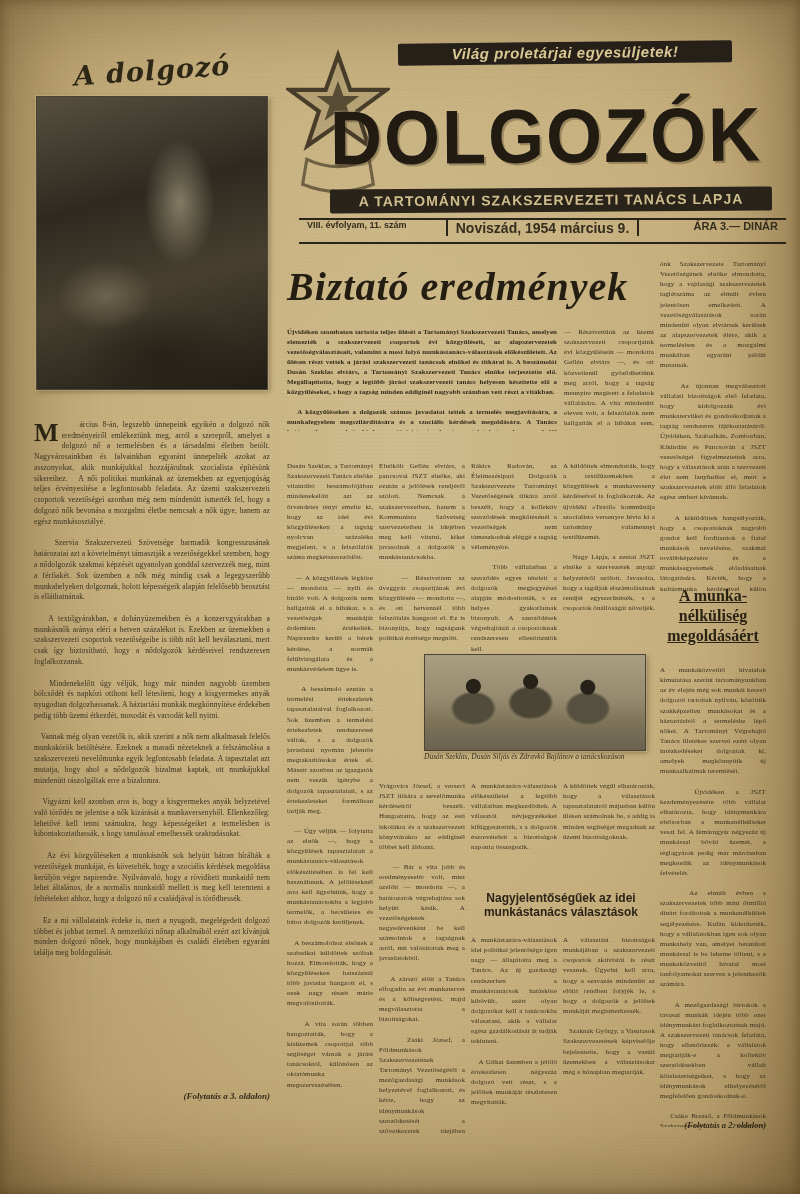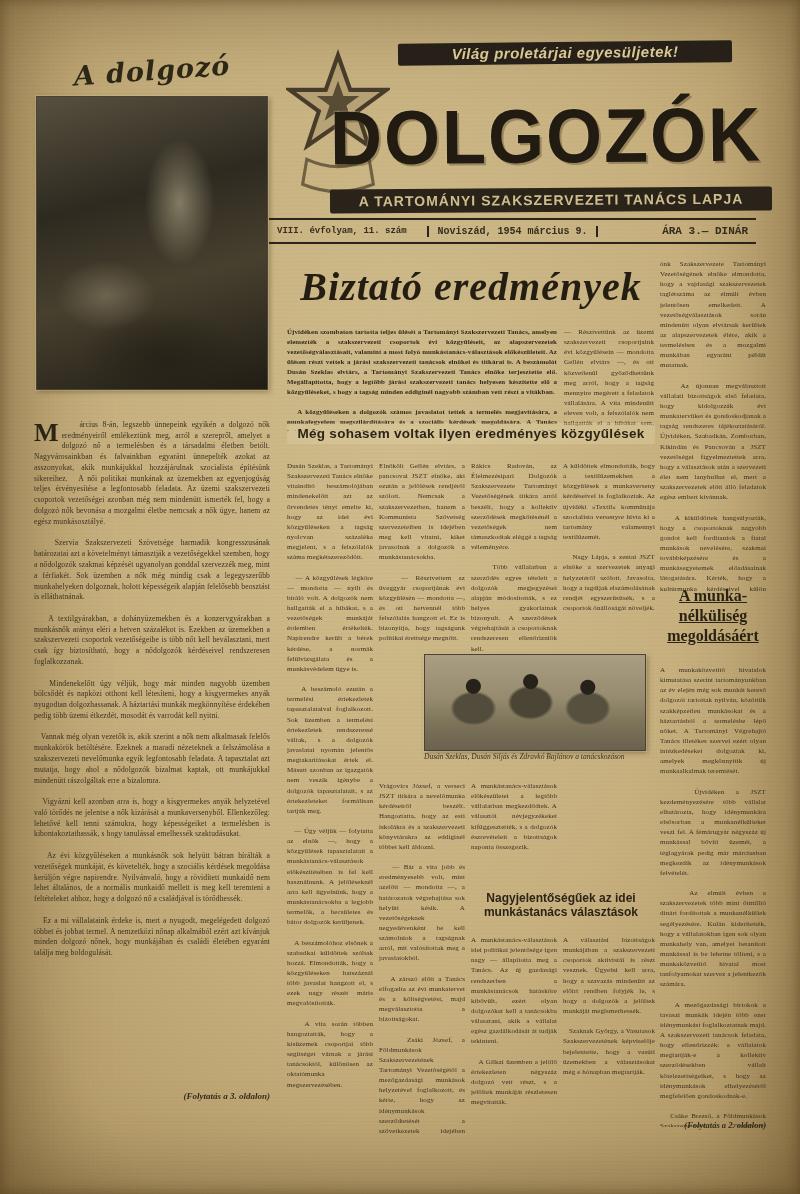--- a/index.html
+++ b/index.html
@@ -21,25 +21,25 @@
     font:bold italic 15px/22px "Liberation Sans", sans-serif;text-align:center;letter-spacing:.5px;
     transform:rotate(-.6deg);border-radius:2px;}
   #star{left:286px;top:46px;width:104px;height:158px;opacity:.9;}
   #masthead{left:318px;top:84px;width:456px;height:104px;
     font:bold 72px/104px "Liberation Sans", sans-serif;text-align:center;color:#211b12;
     letter-spacing:2px;transform:rotate(-.5deg) scaleY(1.06);
     text-shadow:2px 2px 0 rgba(70,55,30,.35), -1px -1px 0 rgba(215,200,160,.25);}
   #subtitle-bar{left:330px;top:188px;width:442px;height:24px;background:#2a2319;color:#cebd8d;
     font:bold 14px/24px "Liberation Sans", sans-serif;text-align:center;letter-spacing:1px;
     transform:rotate(-.4deg);border-radius:2px;}
-  #info-row{left:269px;top:218px;width:487px;height:22px;display:flex;align-items:center;
-    border-top:2px solid #2a241a;border-bottom:2px solid #2a241a;font-family:Liberation Mono, monospace;}
+  #info-row{left:299px;top:218px;width:487px;height:22px;display:flex;align-items:flex-start;
+    border-top:2px solid #2a241a;border-bottom:2px solid #2a241a;font-family:Liberation Sans, sans-serif;}
   #info-row .cell{padding:0 8px;white-space:nowrap;}
   #issue{font-size:9px;font-weight:bold;flex:1;}
-  #dateline{font-size:10px;font-weight:bold;text-align:center;border-left:2px solid #2a241a;
+  #dateline{font-size:14px;font-weight:bold;text-align:center;border-left:2px solid #2a241a;
     border-right:2px solid #2a241a;padding:2px 14px;}
   #price{font-size:11px;font-weight:bold;flex:1;text-align:right;}
 
   
   #left-title{left:44px;top:48px;width:216px;height:46px;
     font:bold italic 27px/46px "DejaVu Serif", serif;color:#2d2715;transform:rotate(-4deg);
     text-align:center;letter-spacing:1px;}
   #left-photo{left:36px;top:96px;width:230px;height:292px;
     background:
       radial-gradient(ellipse 50px 90px at 62% 36%, rgba(195,185,152,.55), transparent 70%),
@@ -48,21 +48,21 @@
       linear-gradient(165deg, #57503f 0%, #2e2a20 35%, #47402f 62%, #211d15 100%);}
   #left-text{left:34px;top:398px;width:236px;height:688px;font-size:7.6px;line-height:1.42;}
   .dropcap{float:left;font:bold 26px/22px "Liberation Serif", serif;color:#2c2514;
     padding:2px 3px 0 0;}
   #left-cont{left:34px;top:1090px;width:236px;text-align:right;
     font:bold italic 9px/12px "Liberation Serif", serif;color:#332b1a;}
 
   
   #kicker{left:287px;top:247px;width:368px;text-align:center;
     font:bold 15px/16px "Liberation Serif", serif;color:#2a2414;}
-  #headline{left:287px;top:262px;width:368px;height:50px;text-align:center;
+  #headline{left:287px;top:262px;width:368px;height:50px;
     font:bold italic 40px/50px "Liberation Serif", serif;color:#241e12;letter-spacing:1px;}
   #lead-text{left:287px;top:316px;width:270px;height:104px;font-size:6.9px;}
   #side-col{left:564px;top:316px;width:90px;height:104px;}
   #banner{left:287px;top:423px;width:368px;height:21px;text-align:center;
     font:bold 13.5px/21px "Liberation Sans", sans-serif;color:#2c2517;letter-spacing:.3px;
     background:rgba(232,218,175,.30);border-radius:2px;}
 
   
   #c1{left:287px;top:450px;width:86px;height:675px;}
   #c2a{left:379px;top:450px;width:86px;height:198px;}
@@ -144,21 +144,20 @@
    Ez a mi vállalataink érdeke is, mert a nyugodt, megelégedett dolgozó többet és jobbat termel. A nemzetközi nőnap alkalmából ezért azt kívánjuk minden dolgozó nőnek, hogy munkájában és családi életében egyaránt találja meg boldogulását.</span>
   </div>
   <div class="abs" id="left-cont">(Folytatás a 3. oldalon)</div>
 
   <div class="abs" id="headline">Biztató eredmények</div>
   <div class="abs tiny bold" id="lead-text">Újvidéken szombaton tartotta teljes ülését a Tartományi Szakszervezeti Tanács, amelyen elemezték a szakszervezeti csoportok évi közgyűléseit, az alapszervezetek vezetőségválasztásait, valamint a most folyó munkástanács-választások előkészületeit. Az ülésen részt vettek a járási szakszervezeti tanácsok elnökei és titkárai is. A beszámolót Dusán Szeklas elvtárs, a Tartományi Szakszervezeti Tanács elnöke terjesztette elő. Megállapította, hogy a legtöbb járási szakszervezeti tanács helyesen készítette elő a közgyűléseket, s hogy a tagság minden eddiginél nagyobb számban vett részt a vitákban.
 
    A közgyűléseken a dolgozók számos javaslatot tettek a termelés megjavítására, a munkafegyelem megszilárdítására és a szociális kérdések megoldására. A Tanács határozatban mondotta ki, hogy a járási tanácsok a tapasztalatokat nyolc napon belül valamennyi alapszervezettel ismertessék, s hogy az új vezetőségek kidolgozzák évi munkatervüket.</div>
   <div class="abs tiny" id="side-col">— Résztvettünk az üzemi szakszervezeti csoportjaink évi közgyűlésein — mondotta Gellén elvtárs —, és ott közvetlenül győződhettünk meg arról, hogy a tagság mennyire megérett a feladatok vállalására. A vita mindenütt eleven volt, a felszólalók nem hallgatták el a hibákat sem, hanem nyíltan bírálták a vezetőségek munkáját. Több szervezetben a dolgozók kérték, hogy a vezetőség rendszeresen számoljon be a határozatok végrehajtásáról.</div>
 
-  <div class="abs" id="banner">Még sohasem voltak ilyen eredményes közgyűlések</div>
   <div class="abs tiny" id="c1">Dusán Szeklas, a Tartományi Szakszervezeti Tanács elnöke vitaindító beszámolójában mindenekelőtt azt az örvendetes tényt emelte ki, hogy az idei évi közgyűléseken a tagság nyolcvan százaléka megjelent, s a felszólalók száma megkétszereződött.
 
    — A közgyűlések légköre — mondotta — nyílt és bíráló volt. A dolgozók nem hallgatták el a hibákat, s a vezetőségek munkáját érdemben értékelték. Napirendre került a bérek kérdése, a normák felülvizsgálata és a munkásvédelem ügye is.
 
    A beszámoló ezután a termelési értekezletek tapasztalataival foglalkozott. Sok üzemben a termelési értekezletek rendszeressé váltak, s a dolgozók javaslatai nyomán jelentős megtakarításokat értek el. Másutt azonban az igazgatók nem veszik igénybe a dolgozók tapasztalatait, s az értekezleteket formálisan tartják meg.
 
    — Úgy véljük — folytatta az elnök —, hogy a közgyűlések tapasztalatait a munkástanács-választások előkészítésében is fel kell használnunk. A jelöléseknél arra kell ügyelnünk, hogy a munkástanácsokba a legjobb termelők, a becsületes és bátor dolgozók kerüljenek.
 
    A beszámolóhoz elsőnek a szabadkai küldöttek szóltak hozzá. Elmondották, hogy a közgyűléseken hatszáznál több javaslat hangzott el, s ezek nagy részét máris megvalósították.
 
@@ -177,20 +176,21 @@
   <div class="abs" id="photo-caption">Dusán Szeklas, Dusán Siljás és Zdravkó Bajlánov a tanácskozáson</div>
 
   <div class="abs tiny" id="c2b">Vrágovics József, a verseci JSZT titkára a nevelőmunka kérdéseiről beszélt. Hangoztatta, hogy az esti iskolákra és a szakszervezeti könyvtárakra az eddiginél többet kell áldozni.
 
    — Bár a vita jobb és eredményesebb volt, mint azelőtt — mondotta —, a határozatok végrehajtása sok helyütt késik. A vezetőségeknek negyedévenként be kell számolniok a tagságnak arról, mit valósítottak meg a javaslatokból.
 
    A zárszó előtt a Tanács elfogadta az évi munkatervet és a költségvetést, majd megválasztotta a bizottságokat.
 
    Zsáki József, a Földmunkások Szakszervezetének Tartományi Vezetőségétől a mezőgazdasági munkások helyzetével foglalkozott, és kérte, hogy az idénymunkások szerződtetését a szövetkezetek idejében kezdjék meg.</div>
   <div class="abs tiny" id="c3b">A munkástanács-választások előkészületei a legtöbb vállalatban megkezdődtek. A választói névjegyzékeket kifüggesztették, s a dolgozók észrevételeit a bizottságok naponta összegezik.</div>
+  <div class="abs tiny" id="c4b">A küldöttek végül elhatározták, hogy a választások tapasztalatairól májusban külön ülésen számolnak be, s addig is minden segítséget megadnak az üzemi bizottságoknak.</div>
 
   <div class="abs" id="councils-heading">Nagyjelentőségűek az idei munkástanács választások</div>
   <div class="abs tiny" id="c3c">A munkástanács-választások idei politikai jelentősége igen nagy — állapította meg a Tanács. Az új gazdasági rendszerben a munkástanácsok hatásköre kibővült, ezért olyan dolgozókat kell a tanácsokba választani, akik a vállalat egész gazdálkodását át tudják tekinteni.
 
    A Gilkai üzemben a jelölő értekezleten négyszáz dolgozó vett részt, s a jelöltek munkáját részletesen megvitatták.</div>
   <div class="abs tiny" id="c4c">A választási bizottságok munkájában a szakszervezeti csoportok aktivistái is részt vesznek. Ügyelni kell arra, hogy a szavazás mindenütt az előírt rendben folyjék le, s hogy a dolgozók a jelöltek munkáját megismerhessék.
 
    Szaknak György, a Vasutasok Szakszervezetének képviselője bejelentette, hogy a vasúti üzemekben a választásokat még e hónapban megtartják.</div>
 
   <div class="abs tiny" id="r-top">ónk Szakszervezete Tartományi Vezetőségének elnöke elmondotta, hogy a vajdasági szakszervezetek taglétszáma az elmúlt évben jelentősen emelkedett. A vezetőségválasztások során mindenütt olyan elvtársak kerültek az alapszervezetek élére, akik a termelésben és a mozgalmi munkában egyaránt példát mutatnak.

